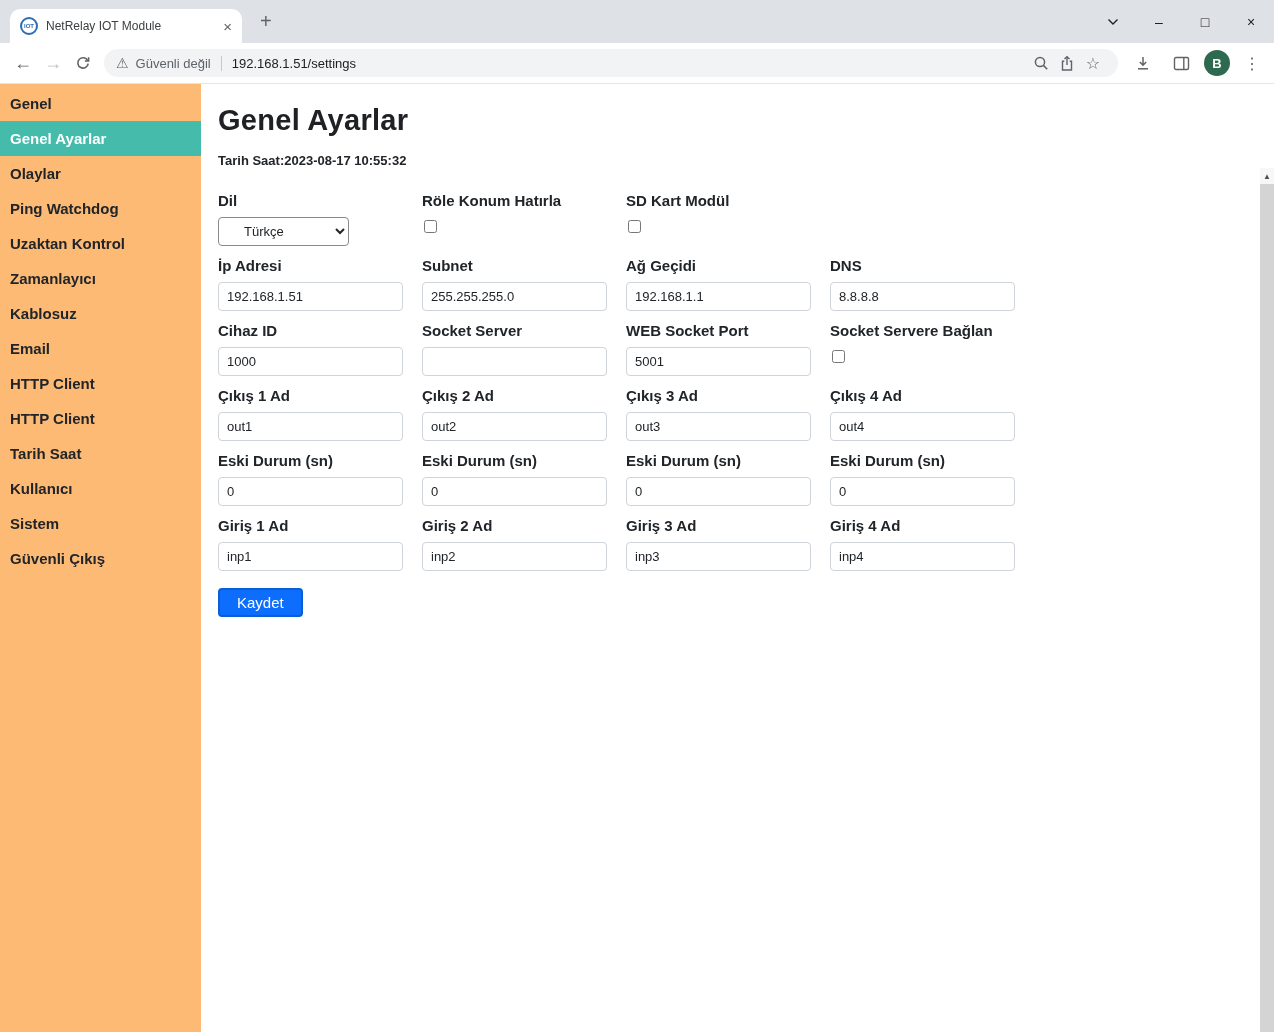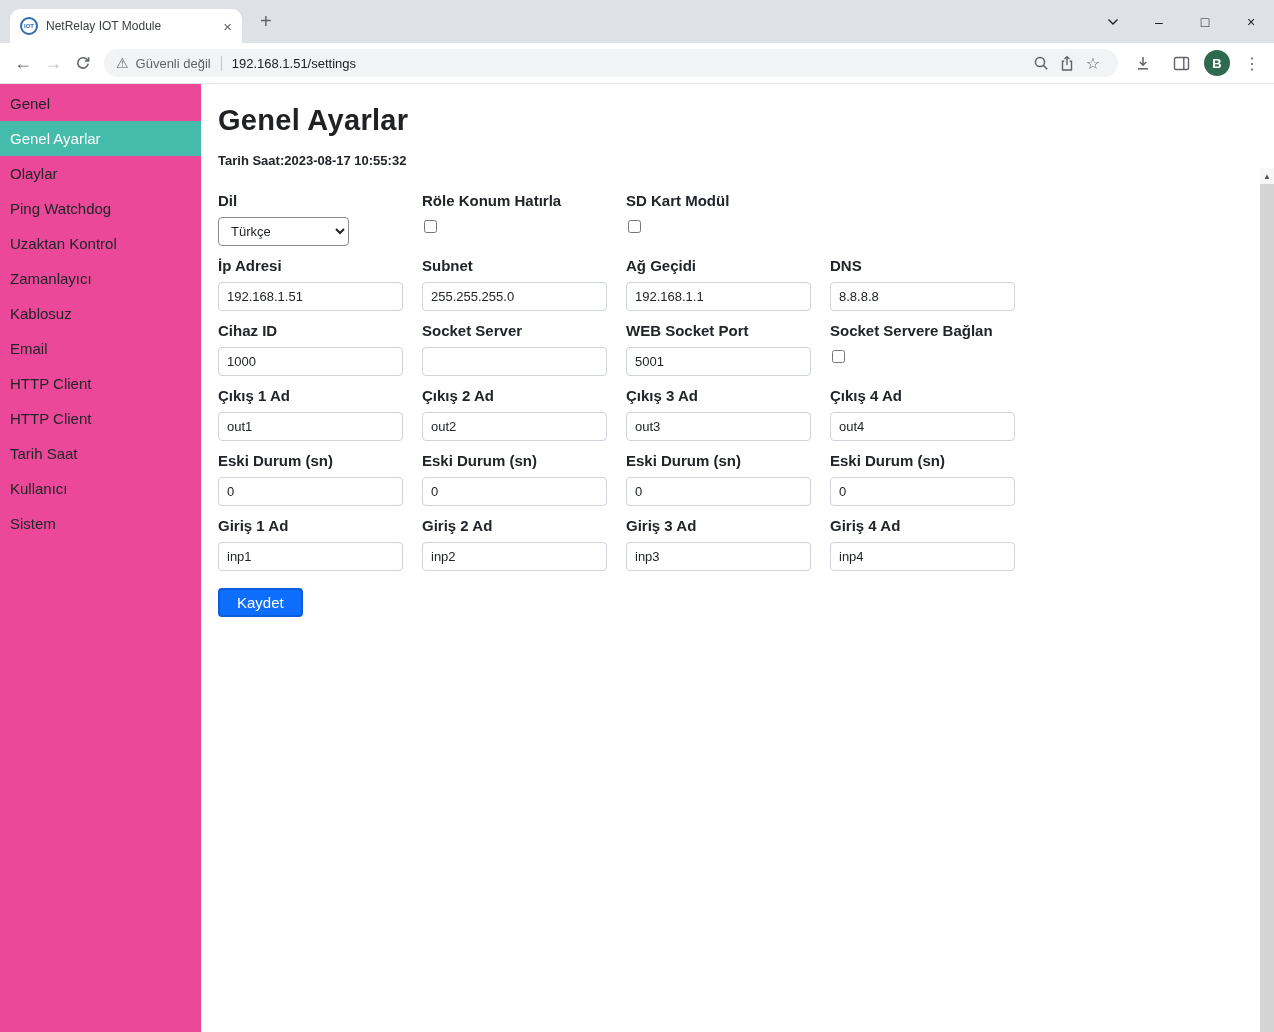--- a/index.html
+++ b/index.html
@@ -52,41 +52,41 @@
   .nav-right { display:flex; align-items:center; margin-left:10px; gap:8px; }
   .avatar {
     width:26px; height:26px; border-radius:50%; background:#2d6a4f;
     color:#fff; font-size:13px; font-weight:bold;
     display:flex; align-items:center; justify-content:center; cursor:pointer;
   }
   .dots { font-size:16px; color:#5f6368; cursor:pointer; padding:0 6px; }
 
   
   .page { display:flex; height:948px; position:relative; }
-  .sidebar { width:201px; background:#ec4899; padding-top:2px; flex:none; }
+  .sidebar { width:201px; background:#fdba74; padding-top:2px; flex:none;font-weight:bold; }
   .side-item {
     height:35px; line-height:35px; padding-left:10px;
     font-size:15px; color:#212529; cursor:pointer; white-space:nowrap;
   }
   .side-item.active { background:#45bcab; color:#fff; }
 
   .main { flex:1; padding:20px 0 0 17px; background:#fff; }
   .page-title { margin:0; font-size:29px; font-weight:bold; color:#202124; letter-spacing:0.3px; }
   .datetime { margin-top:16px; font-size:13px; font-weight:bold; color:#212529; }
 
   .form-grid { margin-top:24px; display:grid; grid-template-columns:repeat(4,204px); }
   .cell { height:65px; }
   .flabel { display:block; font-size:15px; font-weight:bold; color:#212529; margin-bottom:8px; white-space:nowrap; }
   .finput {
     width:185px; height:29px; border:1px solid #ced4da; border-radius:4px;
     padding:4px 8px; font-size:13px; color:#212529; font-family:inherit; background:#fff;
   }
   .fselect {
     width:131px; height:29px; border:1px solid #8a8a8a; border-radius:4px;
-    font-size:13px; color:#212529; font-family:inherit; background:#fff; padding:0 8px;
+    font-size:13px; color:#212529; font-family:inherit; background:#fff; padding:0 21px;
   }
   .fcheck { width:13px; height:13px; margin:3px 0 0 2px; }
 
   .save-btn {
     margin-top:6px; background:#0d6efd; border:2px solid #0b5ed7; color:#fff;
     font-size:15px; padding:4px 17px; border-radius:4px; cursor:pointer; font-family:inherit;
   }
 
   
   .scrollbar {
@@ -178,20 +178,21 @@
     <div class="side-item">Ping Watchdog</div>
     <div class="side-item">Uzaktan Kontrol</div>
     <div class="side-item">Zamanlayıcı</div>
     <div class="side-item">Kablosuz</div>
     <div class="side-item">Email</div>
     <div class="side-item">HTTP Client</div>
     <div class="side-item">HTTP Client</div>
     <div class="side-item">Tarih Saat</div>
     <div class="side-item">Kullanıcı</div>
     <div class="side-item">Sistem</div>
+    <div class="side-item">Güvenli Çıkış</div>
   </div>
 
   <div class="main">
     <h1 class="page-title">Genel Ayarlar</h1>
     <div class="datetime">Tarih Saat:2023-08-17 10:55:32</div>
 
     <div class="form-grid">
 
       <div class="cell">
         <label class="flabel">Dil</label>

